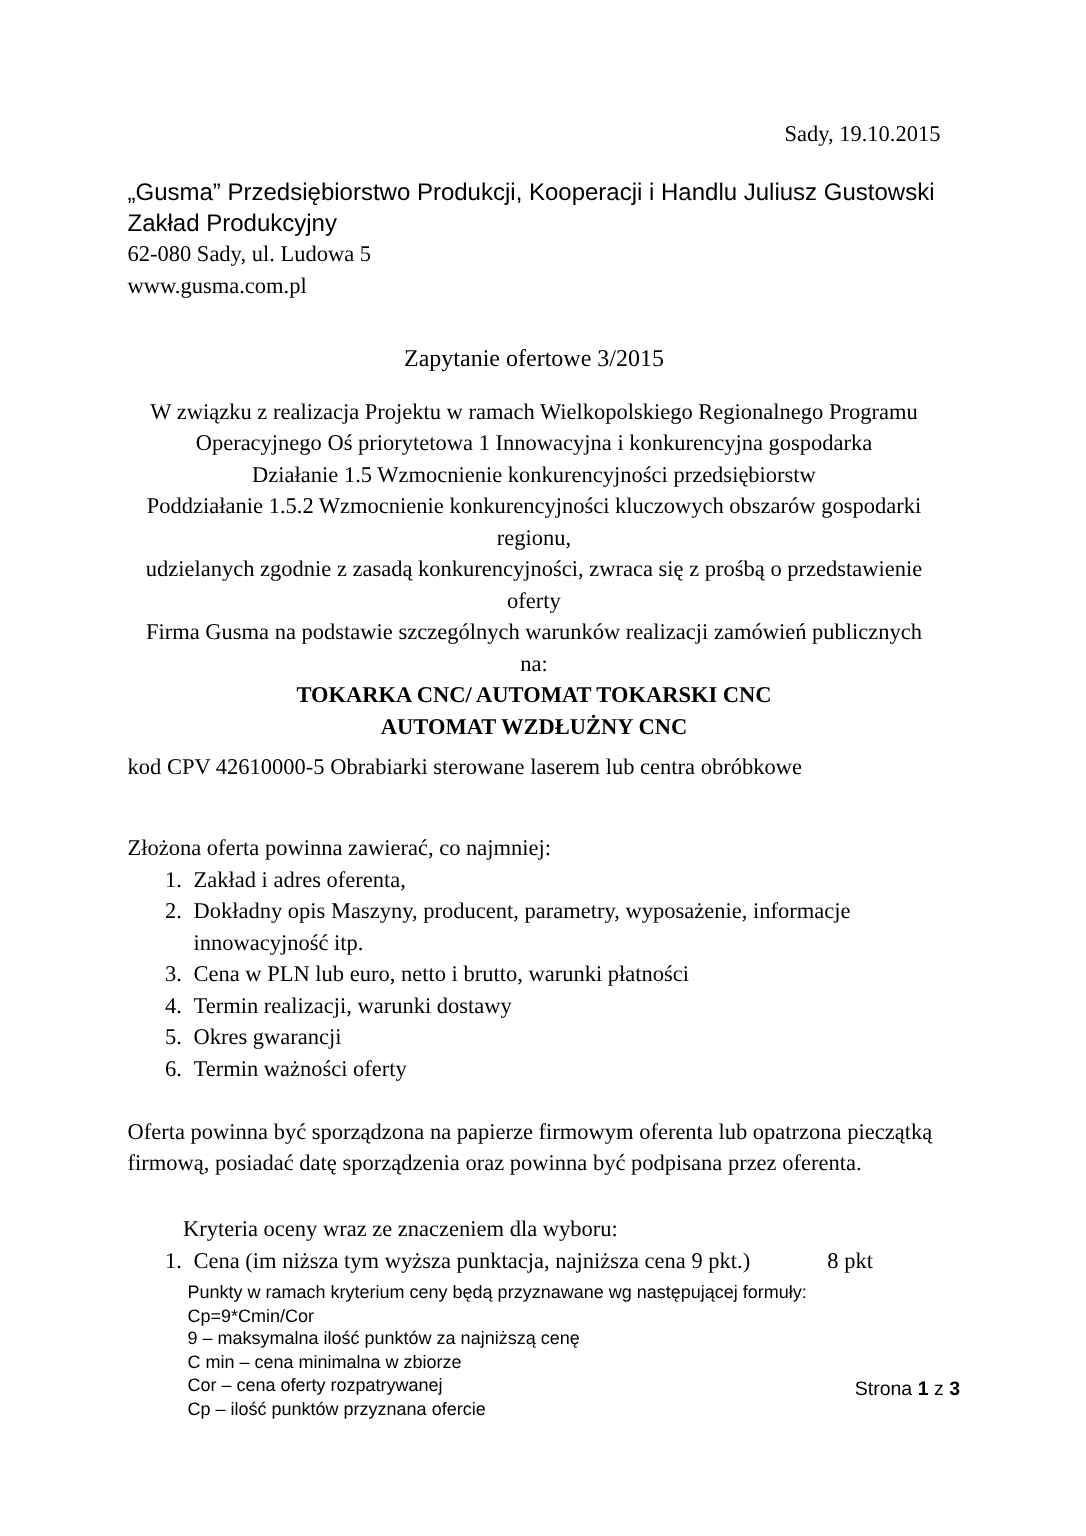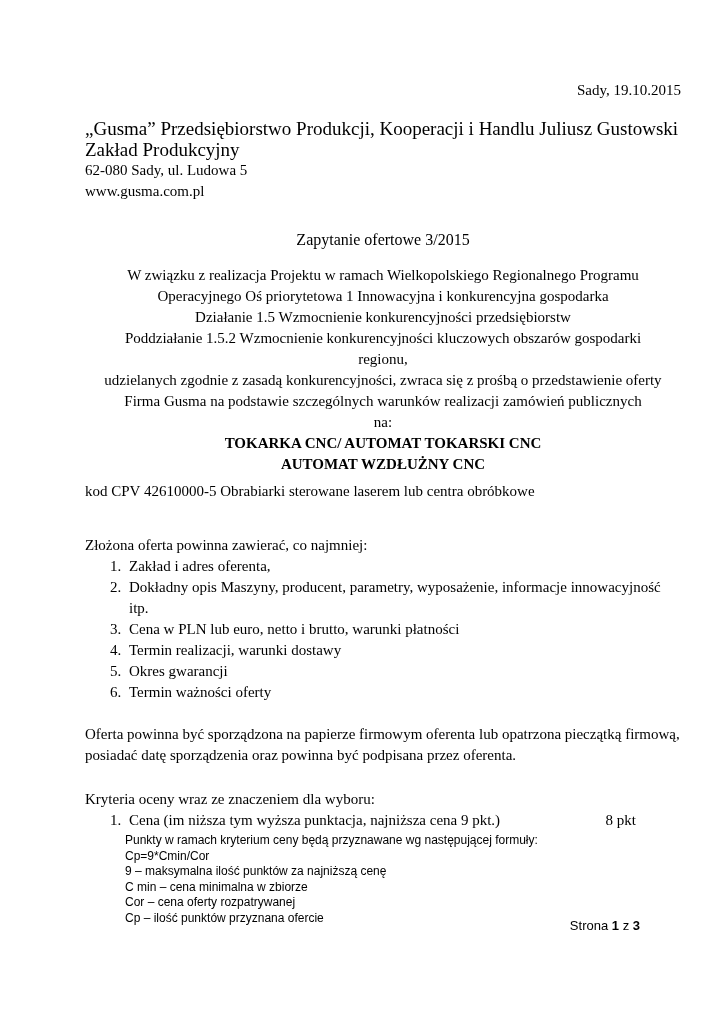--- a/index.html
+++ b/index.html
@@ -7,28 +7,28 @@
   .page {
     position: relative;
     width: 724px;
     height: 1024px;
     margin: 0 auto;
     background: #ffffff;
     color: #000000;
     font-family: "Liberation Serif", "DejaVu Serif", serif;
     font-size: 15px;
     line-height: 21px;
-    padding: 80px 43px 0 85px;
+    padding: 80px 97px 0 85px;
     overflow: hidden;
   }
   .date-line { text-align: right; }
   .company-block {
     margin-top: 17px;
-    font-family: Liberation Serif, serif;
-    font-size: 19px;
+    font-family: Liberation Sans, sans-serif;
+    font-size: 16px;
     line-height: 21px;
   }
   .addr-block { line-height: 21px; }
   .doc-title {
     margin-top: 27px;
     text-align: center;
     font-size: 16px;
   }
   .intro {
     margin-top: 15px;
@@ -38,21 +38,21 @@
     text-align: center;
     font-weight: bold;
   }
   .cpv-line { margin-top: 6px; }
   .req-heading { margin-top: 33px; }
   .list { margin: 0; }
   .li { display: flex; padding-left: 25px; }
   .li .num { width: 19px; flex-shrink: 0; }
   .li .txt { flex: 1; }
   .offer-note { margin-top: 21px; }
-  .criteria-heading { margin-top: 23px; }
+  .criteria-heading { margin-top: 23px; margin-left: 37px; }
   .pts { margin-left: auto; margin-right: 45px; flex-shrink: 0; }
   .formula {
     padding-left: 40px;
     margin-top: 2px;
     font-family: "Liberation Sans", "DejaVu Sans", sans-serif;
     font-size: 12px;
     line-height: 15.5px;
   }
   .footer {
     position: absolute;

